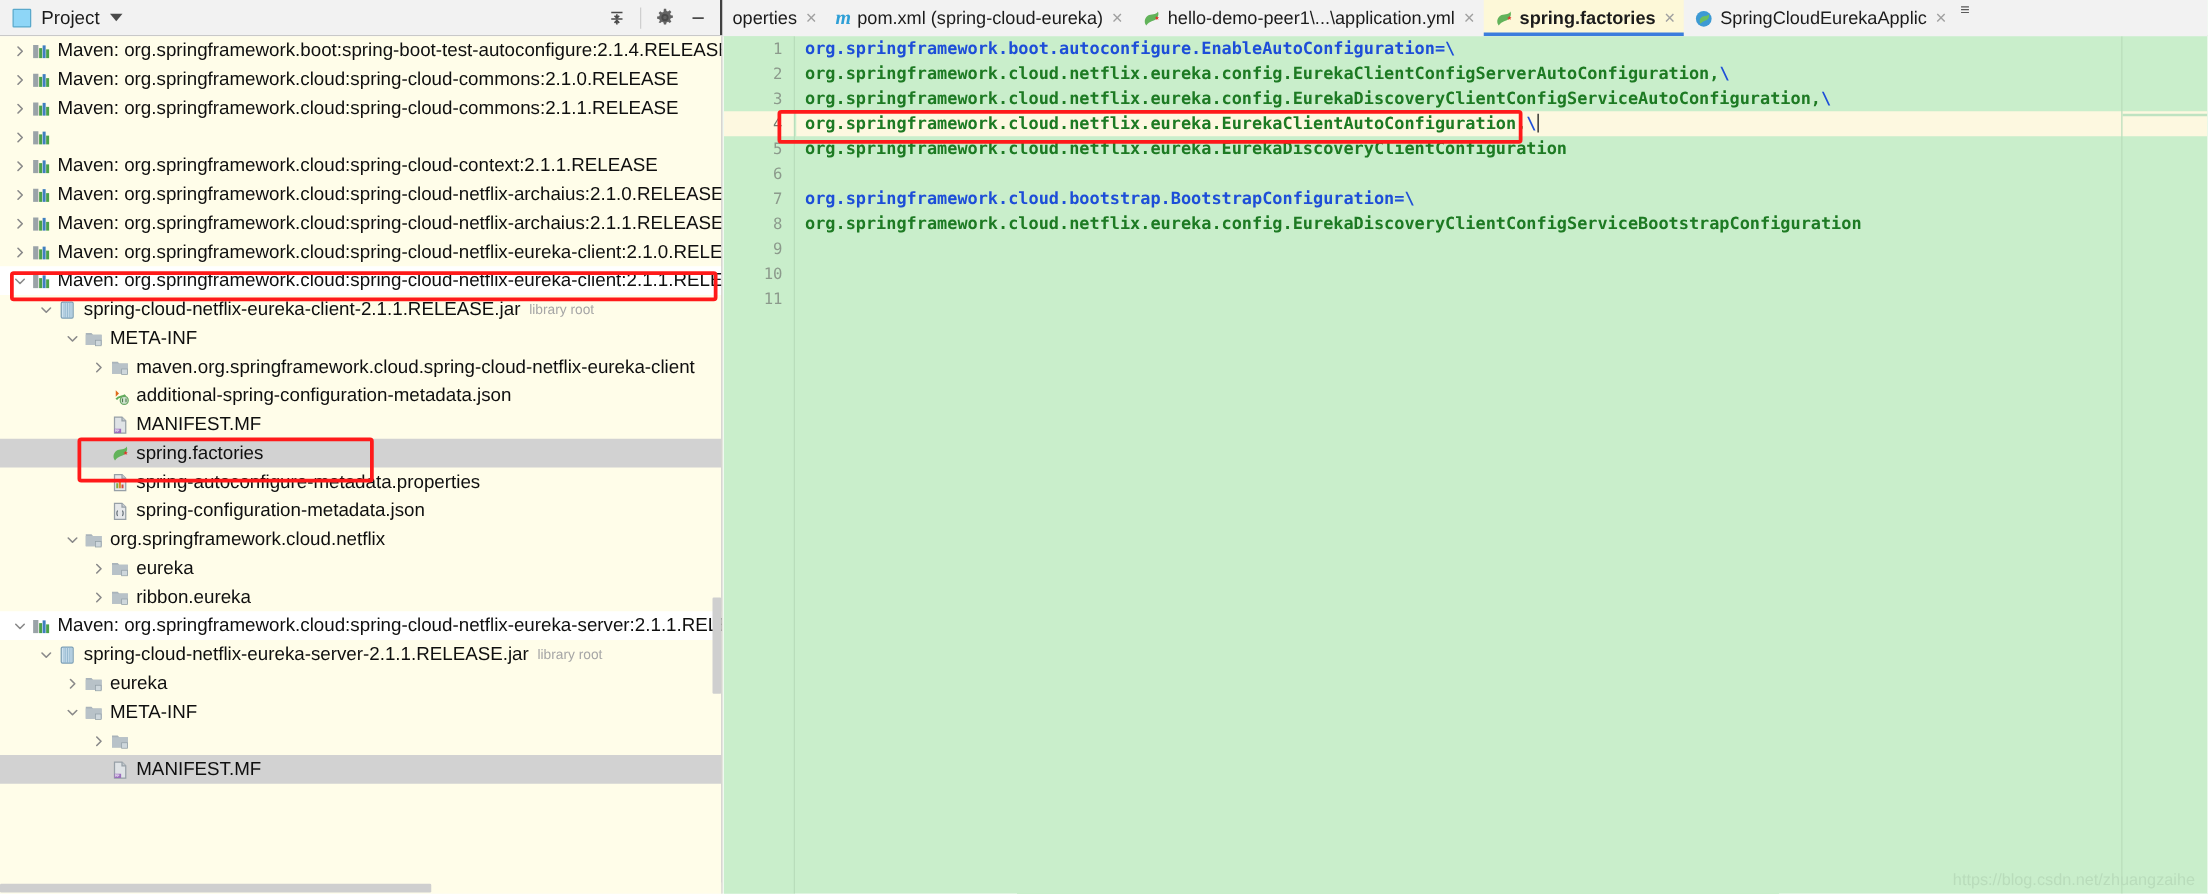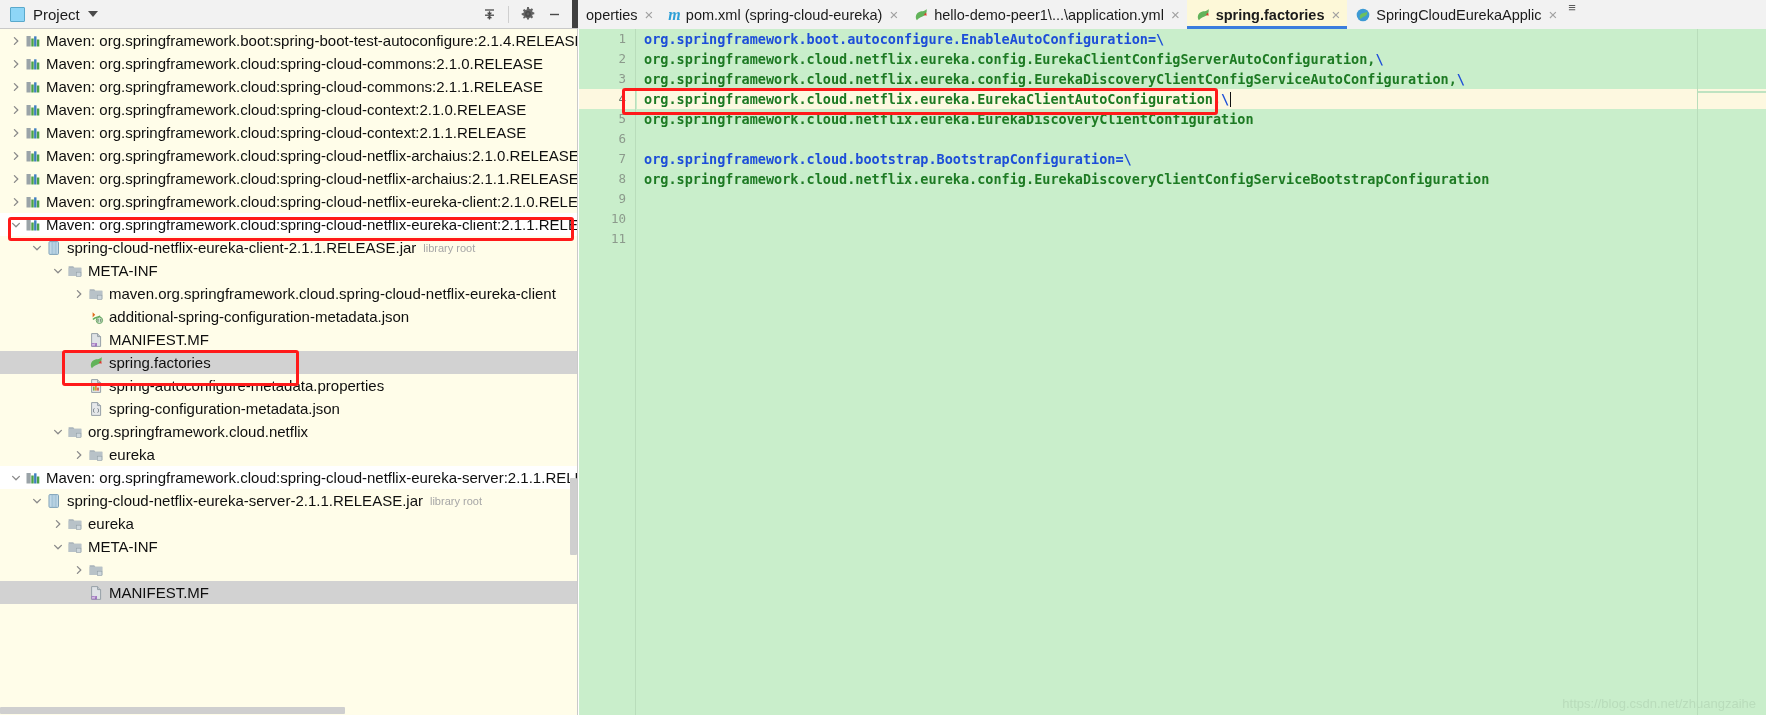--- a/index.html
+++ b/index.html
@@ -22,21 +22,21 @@
     width: 1766px; height: 29px;
     background: #f2f2f2;
     border-bottom: 1px solid #c9c9c9;
     display: flex; align-items: stretch;
   }
   .tool-title {
     width: 578px;
     display: flex; align-items: center;
     padding-left: 10px;
     background: #f2f2f2;
-    border-right: 6px solid #404040;
+    border-right: 2px solid #404040;
     flex: 0 0 578px;
   }
   .proj-square {
     width: 15px; height: 15px;
     background: #8ed6f7;
     border: 1px solid #5aa9cc;
     border-radius: 1px;
     margin-right: 8px;
     flex: 0 0 auto;
   }
@@ -376,21 +376,20 @@
             </svg>
           </span>
           <span class="ricon">
             <svg width="16" height="16" viewBox="0 0 16 16">
               <rect x="1.5" y="3" width="4.2" height="10.5" fill="#9aa3a8"></rect>
               <rect x="6.3" y="5.5" width="2.4" height="8" fill="#4aa14a"></rect>
               <rect x="9.1" y="3.3" width="2.4" height="10.2" fill="#3f7fbf"></rect>
               <rect x="11.9" y="6.5" width="2.4" height="7" fill="#4aa14a"></rect>
             </svg>
           </span>
-          <span class="rlabel">Maven: org.springframework.cloud:spring-cloud-context:2.1.0.RELEASE</span>
         </div>
         <div class="row">
           <span style="width: 8px; flex: 0 0 auto;"></span>
           <span class="arrow">
             <svg width="10" height="10" viewBox="0 0 10 10">
               <path d="M3.4 1.6L6.8 5 3.4 8.4" stroke="#8a8a8a" stroke-width="1.3" fill="none" stroke-linecap="round" stroke-linejoin="round"></path>
             </svg>
           </span>
           <span class="ricon">
             <svg width="16" height="16" viewBox="0 0 16 16">
@@ -605,20 +604,36 @@
             </svg>
           </span>
           <span class="ricon">
             <svg width="16" height="16" viewBox="0 0 16 16">
               <path d="M1.6 3.3h4.6l1.2 1.5h6.9v8.2H1.6z" fill="#a9b3ba"></path>
               <path d="M1.6 4.8h12.7v8.2H1.6z" fill="#b8c2c8"></path>
               <rect x="9.3" y="9.2" width="4.6" height="4.4" fill="#ced7dc" stroke="#93a0a7" stroke-width=".6"></rect>
             </svg>
           </span>
           <span class="rlabel">eureka</span>
+        </div>
+        <div class="row">
+          <span style="width: 71px; flex: 0 0 auto;"></span>
+          <span class="arrow">
+            <svg width="10" height="10" viewBox="0 0 10 10">
+              <path d="M3.4 1.6L6.8 5 3.4 8.4" stroke="#8a8a8a" stroke-width="1.3" fill="none" stroke-linecap="round" stroke-linejoin="round"></path>
+            </svg>
+          </span>
+          <span class="ricon">
+            <svg width="16" height="16" viewBox="0 0 16 16">
+              <path d="M1.6 3.3h4.6l1.2 1.5h6.9v8.2H1.6z" fill="#a9b3ba"></path>
+              <path d="M1.6 4.8h12.7v8.2H1.6z" fill="#b8c2c8"></path>
+              <rect x="9.3" y="9.2" width="4.6" height="4.4" fill="#ced7dc" stroke="#93a0a7" stroke-width=".6"></rect>
+            </svg>
+          </span>
+          <span class="rlabel">ribbon.eureka</span>
         </div>
         <div class="row hl">
           <span style="width: 8px; flex: 0 0 auto;"></span>
           <span class="arrow">
             <svg width="10" height="10" viewBox="0 0 10 10">
               <path d="M1.6 3.4L5 6.8 8.4 3.4" stroke="#8a8a8a" stroke-width="1.3" fill="none" stroke-linecap="round" stroke-linejoin="round"></path>
             </svg>
           </span>
           <span class="ricon">
             <svg width="16" height="16" viewBox="0 0 16 16">

